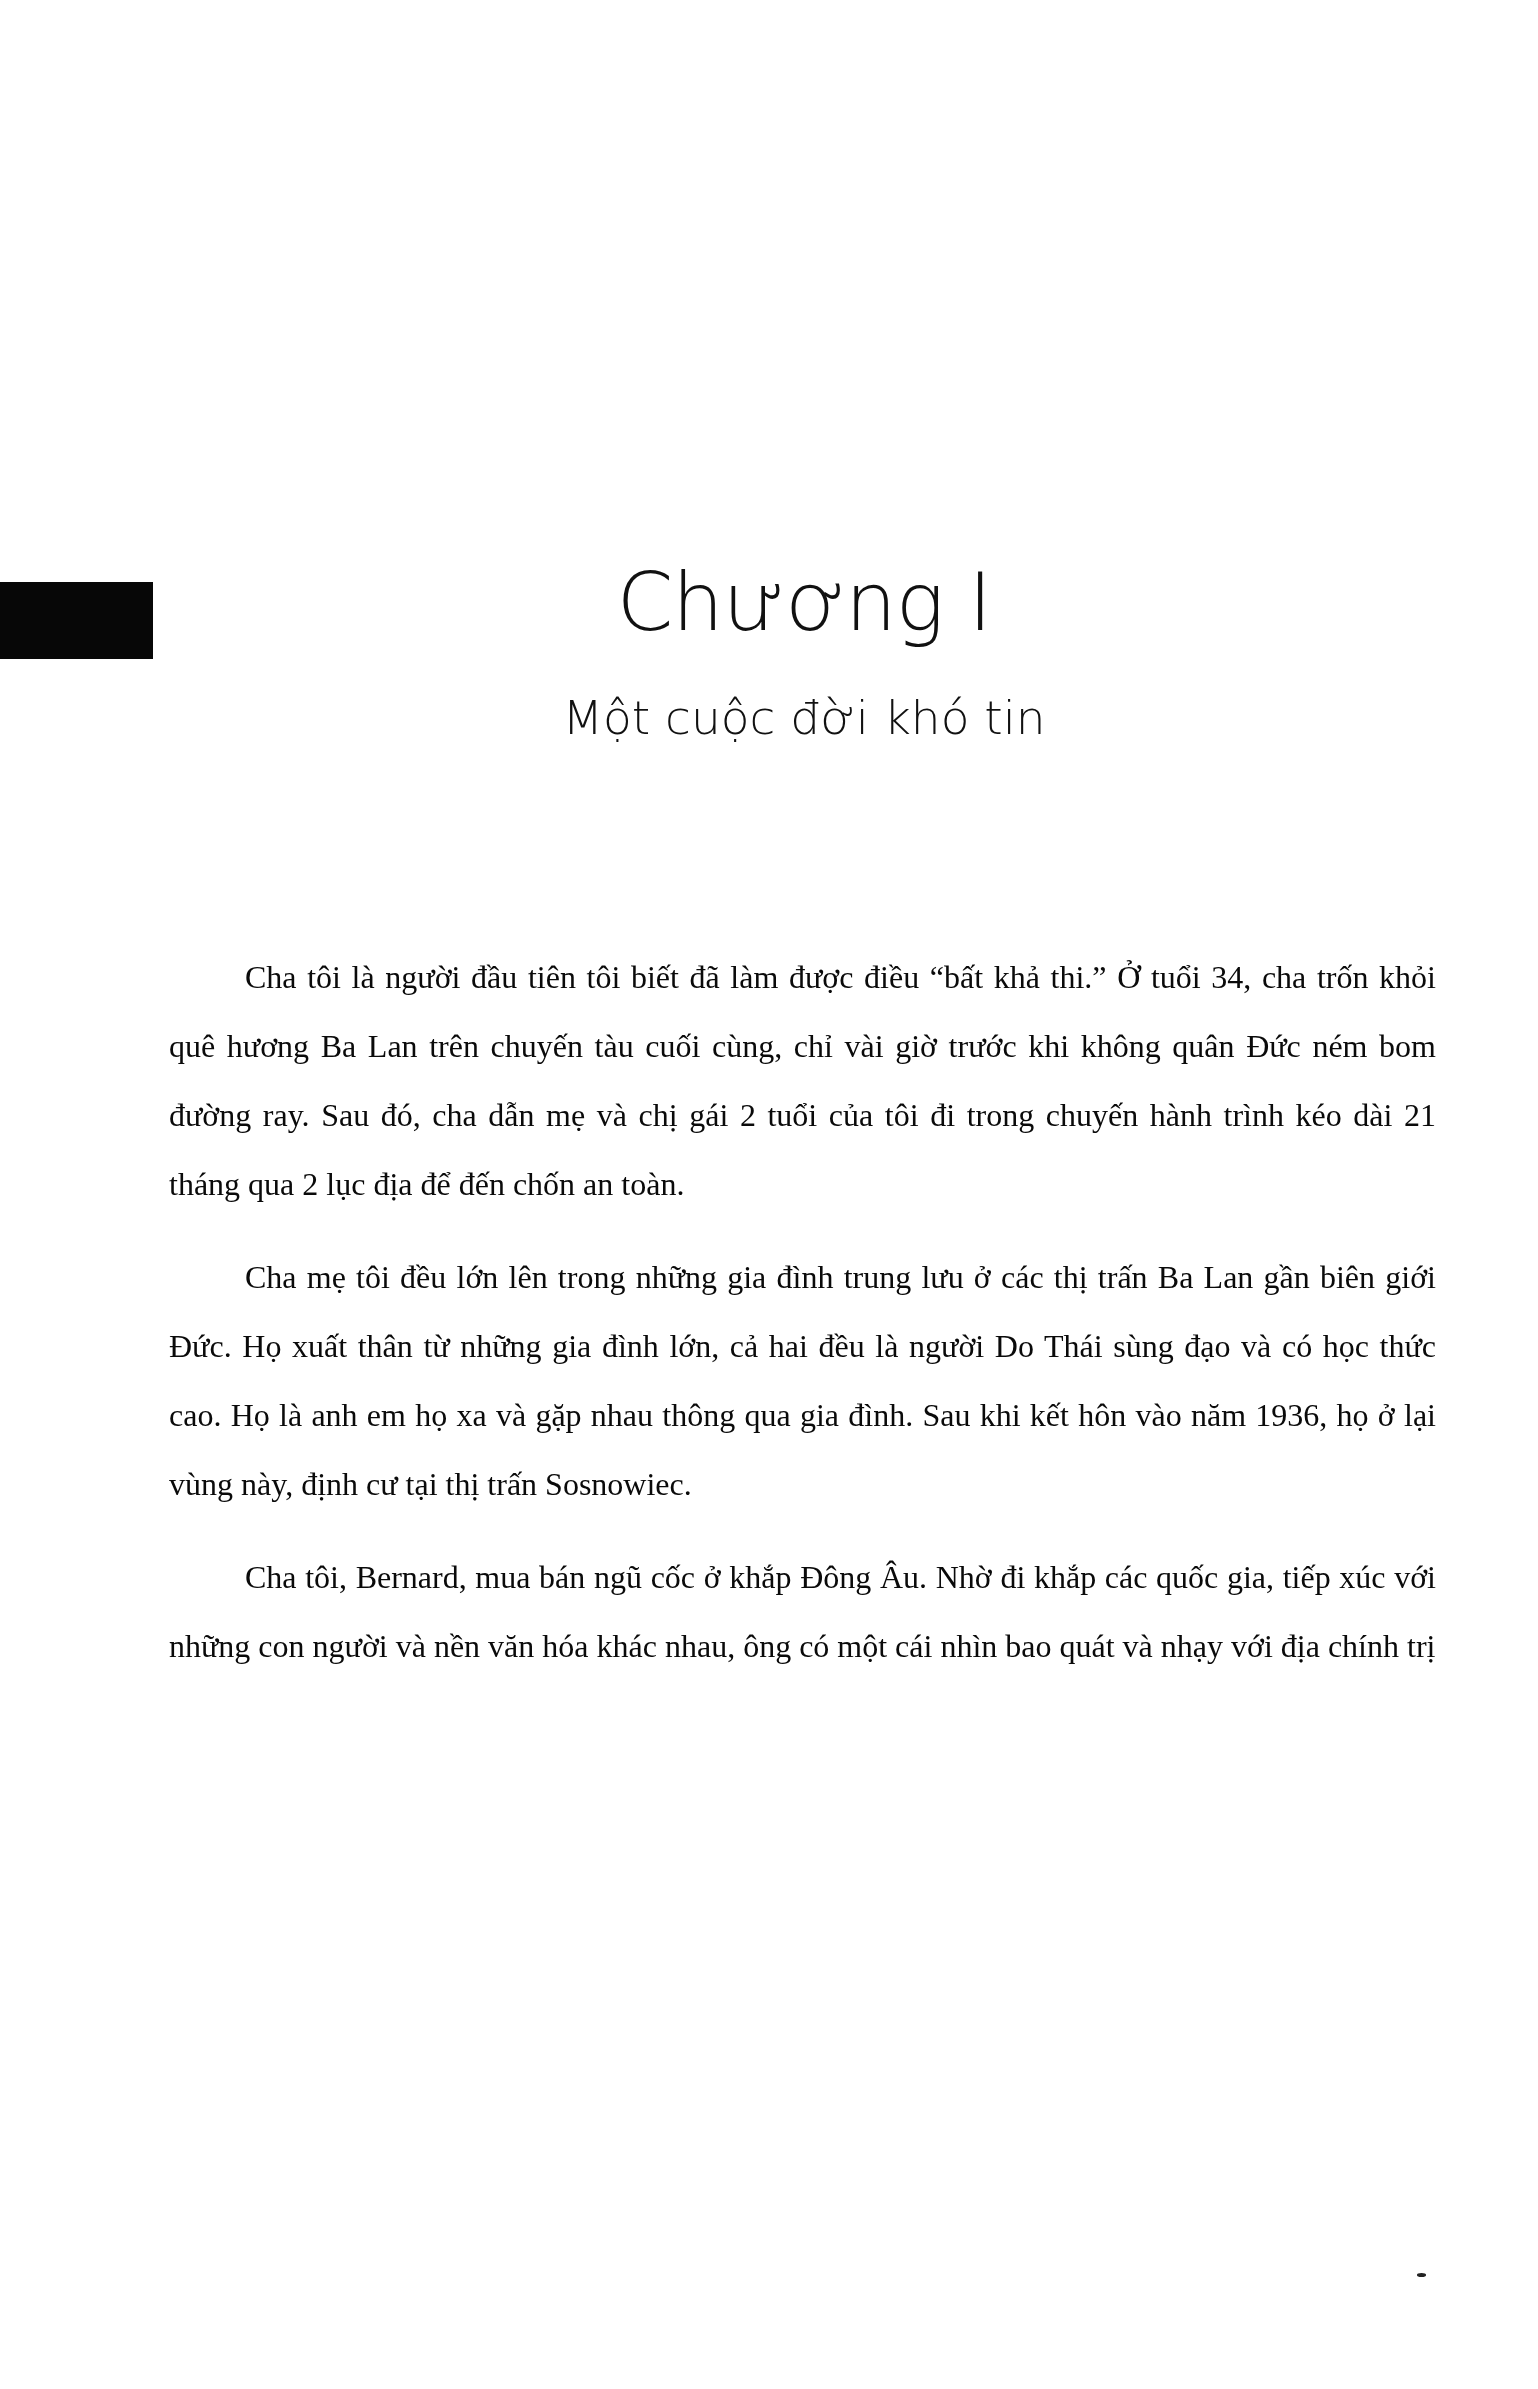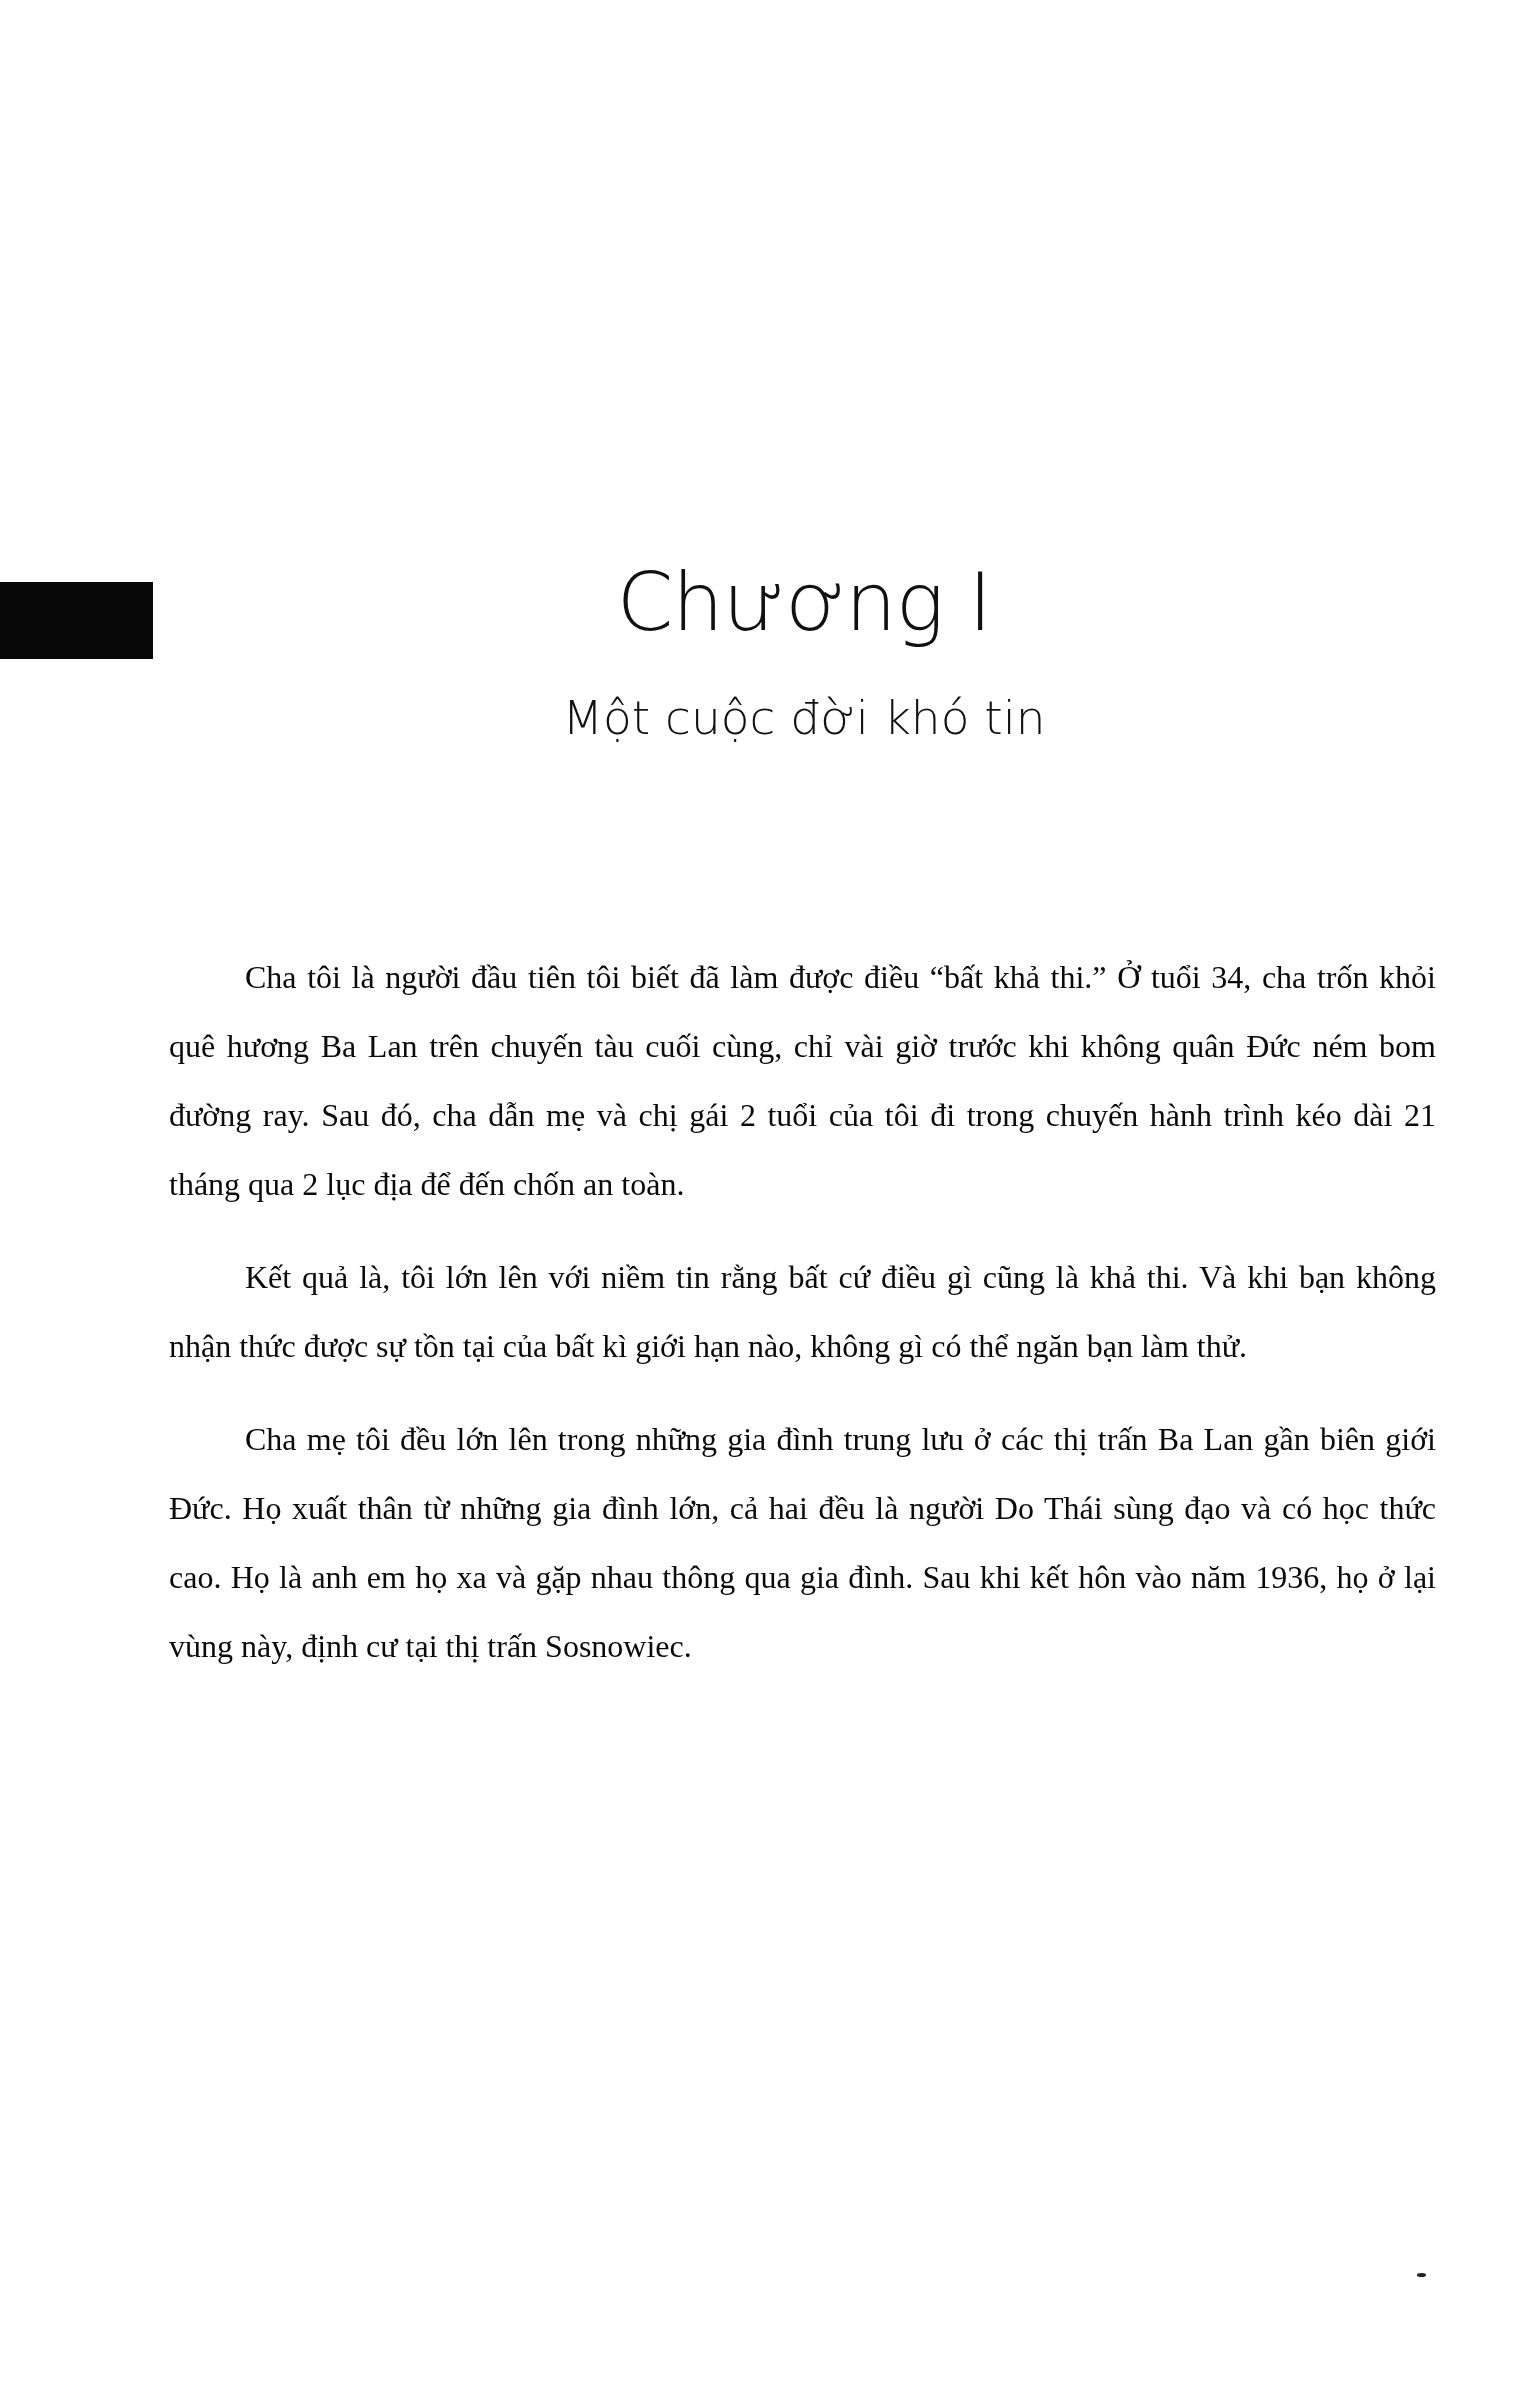--- a/index.html
+++ b/index.html
@@ -73,18 +73,18 @@
 </head>
 <body>
 
 <div class="tab-marker"></div>
 
 <div class="chapter-title">Chương I</div>
 <div class="chapter-subtitle">Một cuộc đời khó tin</div>
 
 <div class="body-text">
   <p>Cha tôi là người đầu tiên tôi biết đã làm được điều “bất khả thi.” Ở tuổi 34, cha trốn khỏi quê hương Ba Lan trên chuyến tàu cuối cùng, chỉ vài giờ trước khi không quân Đức ném bom đường ray. Sau đó, cha dẫn mẹ và chị gái 2 tuổi của tôi đi trong chuyến hành trình kéo dài 21 tháng qua 2 lục địa để đến chốn an toàn.</p>
-  <p>Kết quả là, tôi lớn lên với niềm tin rằng bất cứ điều gì cũng là khả thi. Và khi bạn không nhận thức được sự tồn tại của bất kì giới hạn nào, không gì có thể ngăn bạn làm thử.</p>
   <p>Cha mẹ tôi đều lớn lên trong những gia đình trung lưu ở các thị trấn Ba Lan gần biên giới Đức. Họ xuất thân từ những gia đình lớn, cả hai đều là người Do Thái sùng đạo và có học thức cao. Họ là anh em họ xa và gặp nhau thông qua gia đình. Sau khi kết hôn vào năm 1936, họ ở lại vùng này, định cư tại thị trấn Sosnowiec.</p>
+  <p>Cha tôi, Bernard, mua bán ngũ cốc ở khắp Đông Âu. Nhờ đi khắp các quốc gia, tiếp xúc với những con người và nền văn hóa khác nhau, ông có một cái nhìn bao quát và nhạy với địa chính trị</p>
 </div>
 
 <div class="speck" style="left:1417px; top:2273px; width:8.8px; height:3.5px;"></div>
 
 
 </body></html>

